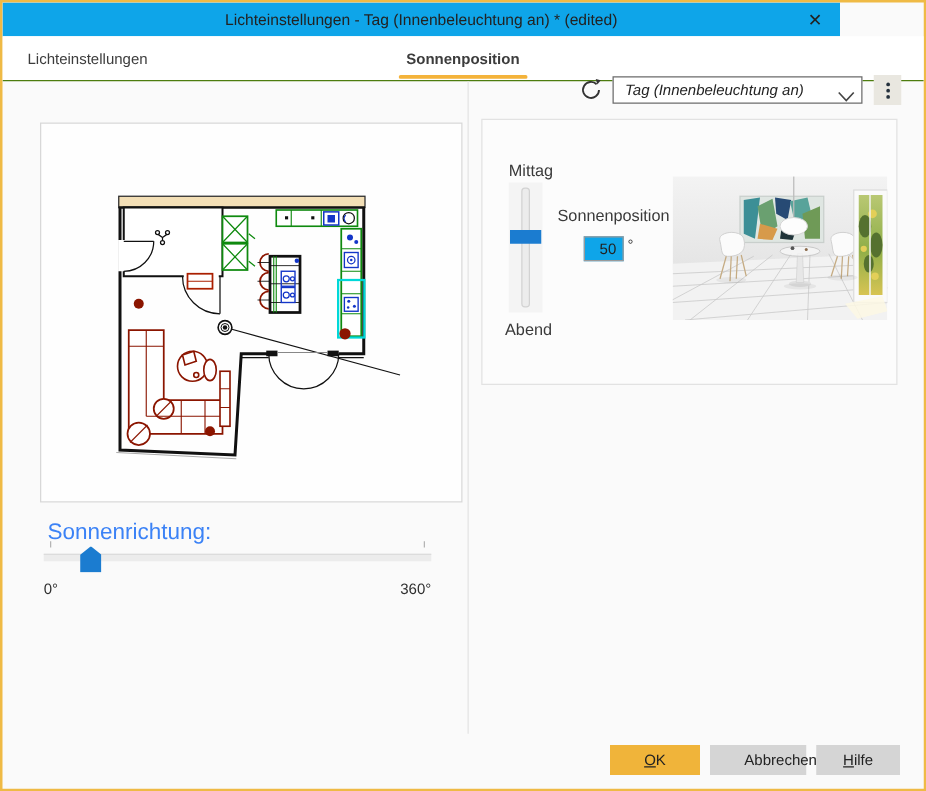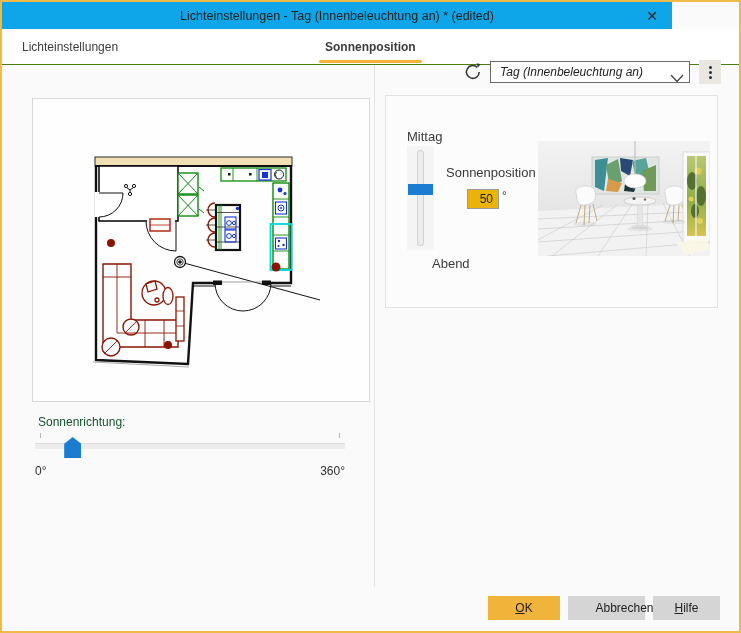--- a/index.html
+++ b/index.html
@@ -58,21 +58,21 @@
   
   .left-header{
     position:absolute; left:20px; top:71px; font-size:12px; font-weight:bold; color:#3a3a3a;
   }
   .plan-box{
     position:absolute; left:30px; top:96px; width:338px; height:304px;
     background:#fefefe; border:1px solid #d8d8d8;
   }
   .plan-box svg{ display:block; }
 
-  .sundir-label{ position:absolute; left:36px; top:413px; font-size:12px; color:#14532d; }
+  .sundir-label{ position:absolute; left:36px; top:413px; font-size:18px; color:#3b82f6; }
   .hslider{ position:absolute; left:33px; top:429px; width:310px; height:28px; cursor:pointer; }
   .hslider .tick{ position:absolute; top:2px; width:1px; height:5px; background:#b4b4b4; }
   .hslider .tick.l{ left:5px; } .hslider .tick.r{ right:5px; }
   .hslider .track{
     position:absolute; left:0; right:0; top:12px; height:6px;
     background:#ececec; border-top:1px solid #dcdcdc;
   }
   .hslider .handle{
     position:absolute; left:calc(12% - 8px); top:6px; width:17px; height:21px;
     background:#1b7cd0; cursor:grab;
@@ -85,37 +85,37 @@
 
   .vdivider{ position:absolute; left:372px; top:63px; width:1px; height:522px; background:#e3e3e3; }
 
   
   .right-box{
     position:absolute; left:383px; top:93px; width:333px; height:213px;
     background:#fcfcfc; border:1px solid #e2e2e2;
   }
   .lbl{ position:absolute; font-size:13px; color:#3a3a3a; }
   .lbl.mittag{ left:21px; top:33px; }
-  .lbl.abend{ left:18px; top:160px;margin-left:28px; }
+  .lbl.abend{ left:18px; top:160px; }
   .lbl.sonnenpos{ left:60px; top:69px; }
   .vslider{
     position:absolute; left:21px; top:50px; width:27px; height:104px;
     background:#f4f4f4; cursor:pointer;
   }
   .vslider .track{
     position:absolute; left:10px; top:4px; width:7px; height:96px;
     background:#ececec; border:1px solid #d2d2d2; border-radius:3px;
   }
   .vslider .handle{
     position:absolute; left:1px; top:38px; width:25px; height:11px;
     background:#1b7cd0; cursor:grab;
   }
   .angle-input{
     position:absolute; left:81px; top:93px; width:32px; height:20px;
-    border:1px solid #9a9a9a; background:#eab308; font-family:"Liberation Sans",sans-serif;
+    border:1px solid #9a9a9a; background:#0ea5e9; font-family:"Liberation Sans",sans-serif;
     font-size:12px; color:#222; text-align:right; padding-right:5px;
   }
   .deg{ position:absolute; left:116px; top:93px; font-size:12px; color:#3a3a3a; }
   .render-box{ position:absolute; left:152px; top:45px; width:172px; height:115px; overflow:hidden; }
 
   
   .btn{
     position:absolute; top:594px; height:24px; border:none; cursor:pointer;
     font-family:"Liberation Sans",sans-serif; font-size:12px; color:#222;
     display:flex; align-items:center; justify-content:center;

